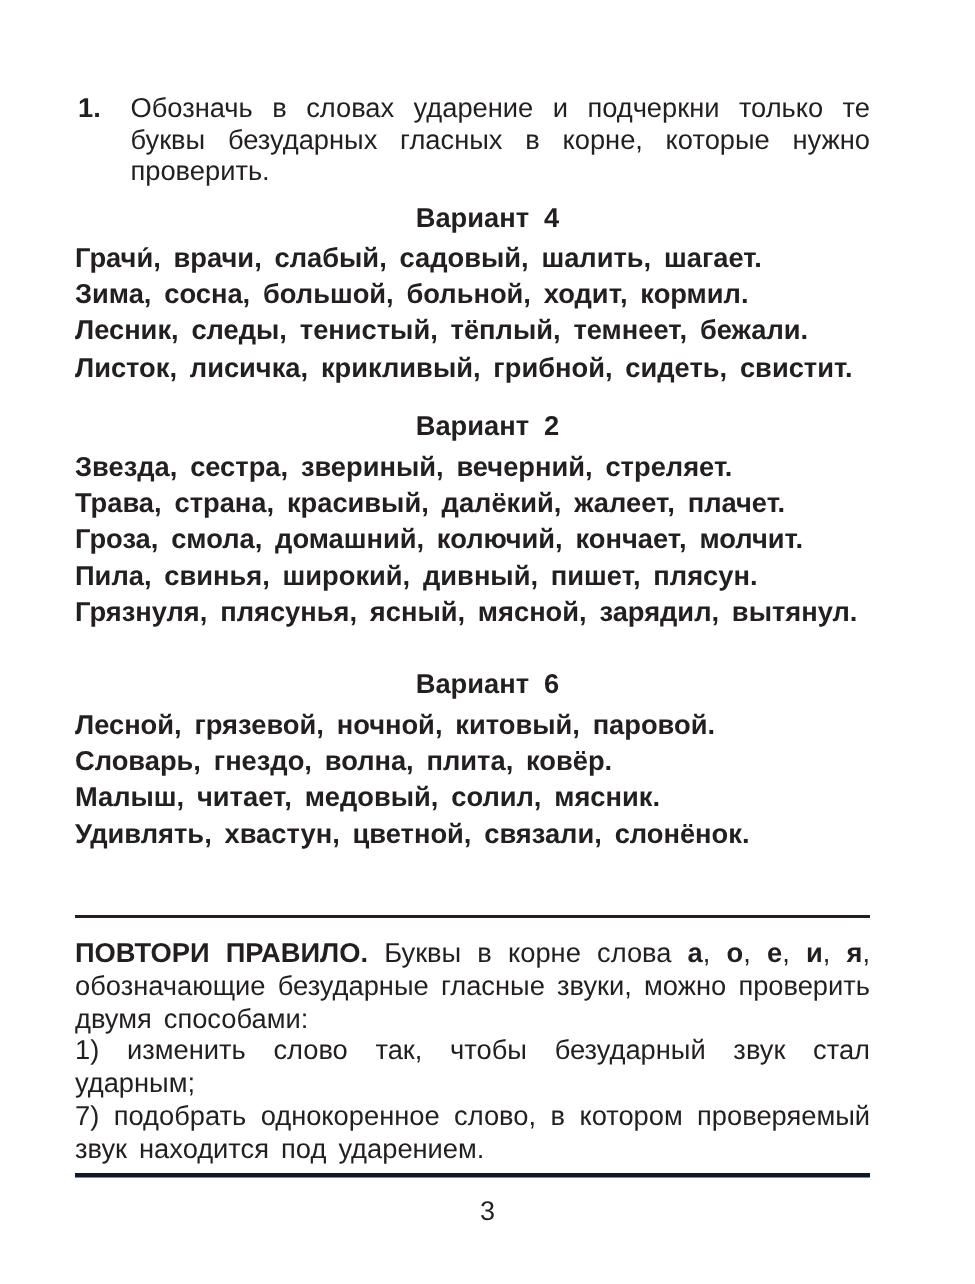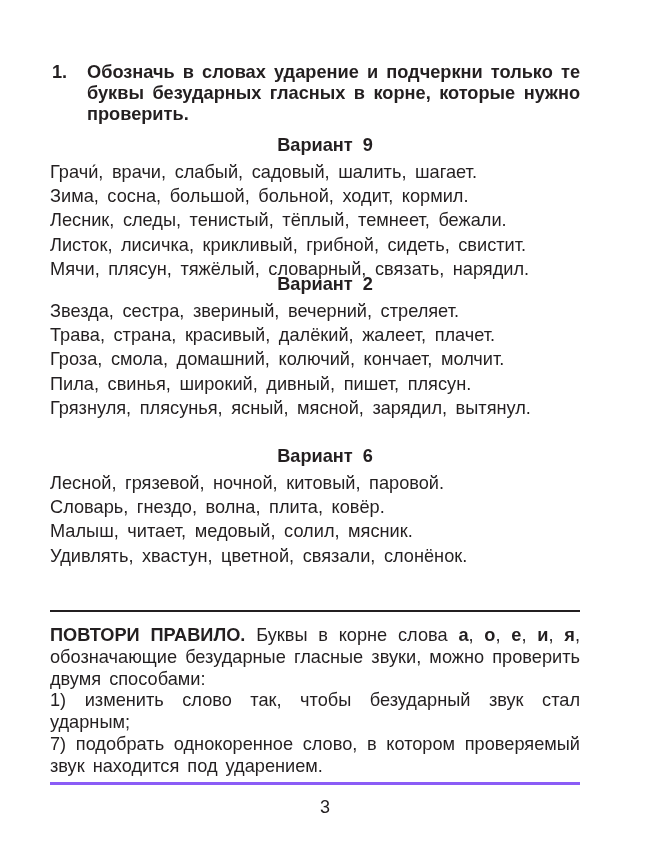--- a/index.html
+++ b/index.html
@@ -32,21 +32,20 @@
     .task-num {
       position: absolute;
       left: 2px;
       top: 0;
       font-weight: bold;
     }
     .task-text {
       margin-left: 37px;
       text-align: justify;
       word-spacing: 3px;
-      font-weight: bold;
     }
     .variant {
       position: absolute;
       left: 0;
       width: 530px;
     }
     .variant-title {
       text-align: center;
       font-weight: bold;
       font-size: 18.2px;
@@ -57,28 +56,28 @@
     }
     .word-line {
       font-size: 18.2px;
       line-height: 24.2px;
       white-space: nowrap;
       word-spacing: 3.5px;
     }
     .v1 { top: 135px; }
     .v2 { top: 274px; }
     .v3 { top: 446px; }
-    .v1 .lines, .v2 .lines, .v3 .lines { margin-top: 5px; }
+    .v1 .lines, .v2 .lines, .v3 .lines { margin-top: 5px; font-weight: bold; }
     .rule-box {
       position: absolute;
       left: 0;
       top: 610px;
       width: 530px;
       border-top: 2.5px solid #231f20;
-      border-bottom: 3px solid #8b5cf6;
+      border-bottom: 3px solid #0f172a;
       height: 170px;
     }
     .rule-text {
       margin-top: 13px;
       font-size: 18.2px;
       line-height: 21.8px;
       text-align: justify;
       word-spacing: 3px;
     }
     .rule-title { font-weight: bold; }
@@ -99,27 +98,26 @@
 <body>
 
 <div class="page">
 
   <div class="task">
     <span class="task-num">1.</span>
     <div class="task-text">Обозначь в словах ударение и подчеркни только те буквы безударных гласных в корне, которые нужно проверить.</div>
   </div>
 
   <div class="variant v1">
-    <div class="variant-title">Вариант 9</div>
+    <div class="variant-title">Вариант 4</div>
     <div class="lines">
       <div class="word-line">Грачи́, врачи, слабый, садовый, шалить, шагает.</div>
       <div class="word-line">Зима, сосна, большой, больной, ходит, кормил.</div>
       <div class="word-line">Лесник, следы, тенистый, тёплый, темнеет, бежали.</div>
       <div class="word-line">Листок, лисичка, крикливый, грибной, сидеть, свистит.</div>
-      <div class="word-line">Мячи, плясун, тяжёлый, словарный, связать, нарядил.</div>
     </div>
   </div>
 
   <div class="variant v2">
     <div class="variant-title">Вариант 2</div>
     <div class="lines">
       <div class="word-line">Звезда, сестра, звериный, вечерний, стреляет.</div>
       <div class="word-line">Трава, страна, красивый, далёкий, жалеет, плачет.</div>
       <div class="word-line">Гроза, смола, домашний, колючий, кончает, молчит.</div>
       <div class="word-line">Пила, свинья, широкий, дивный, пишет, плясун.</div>

